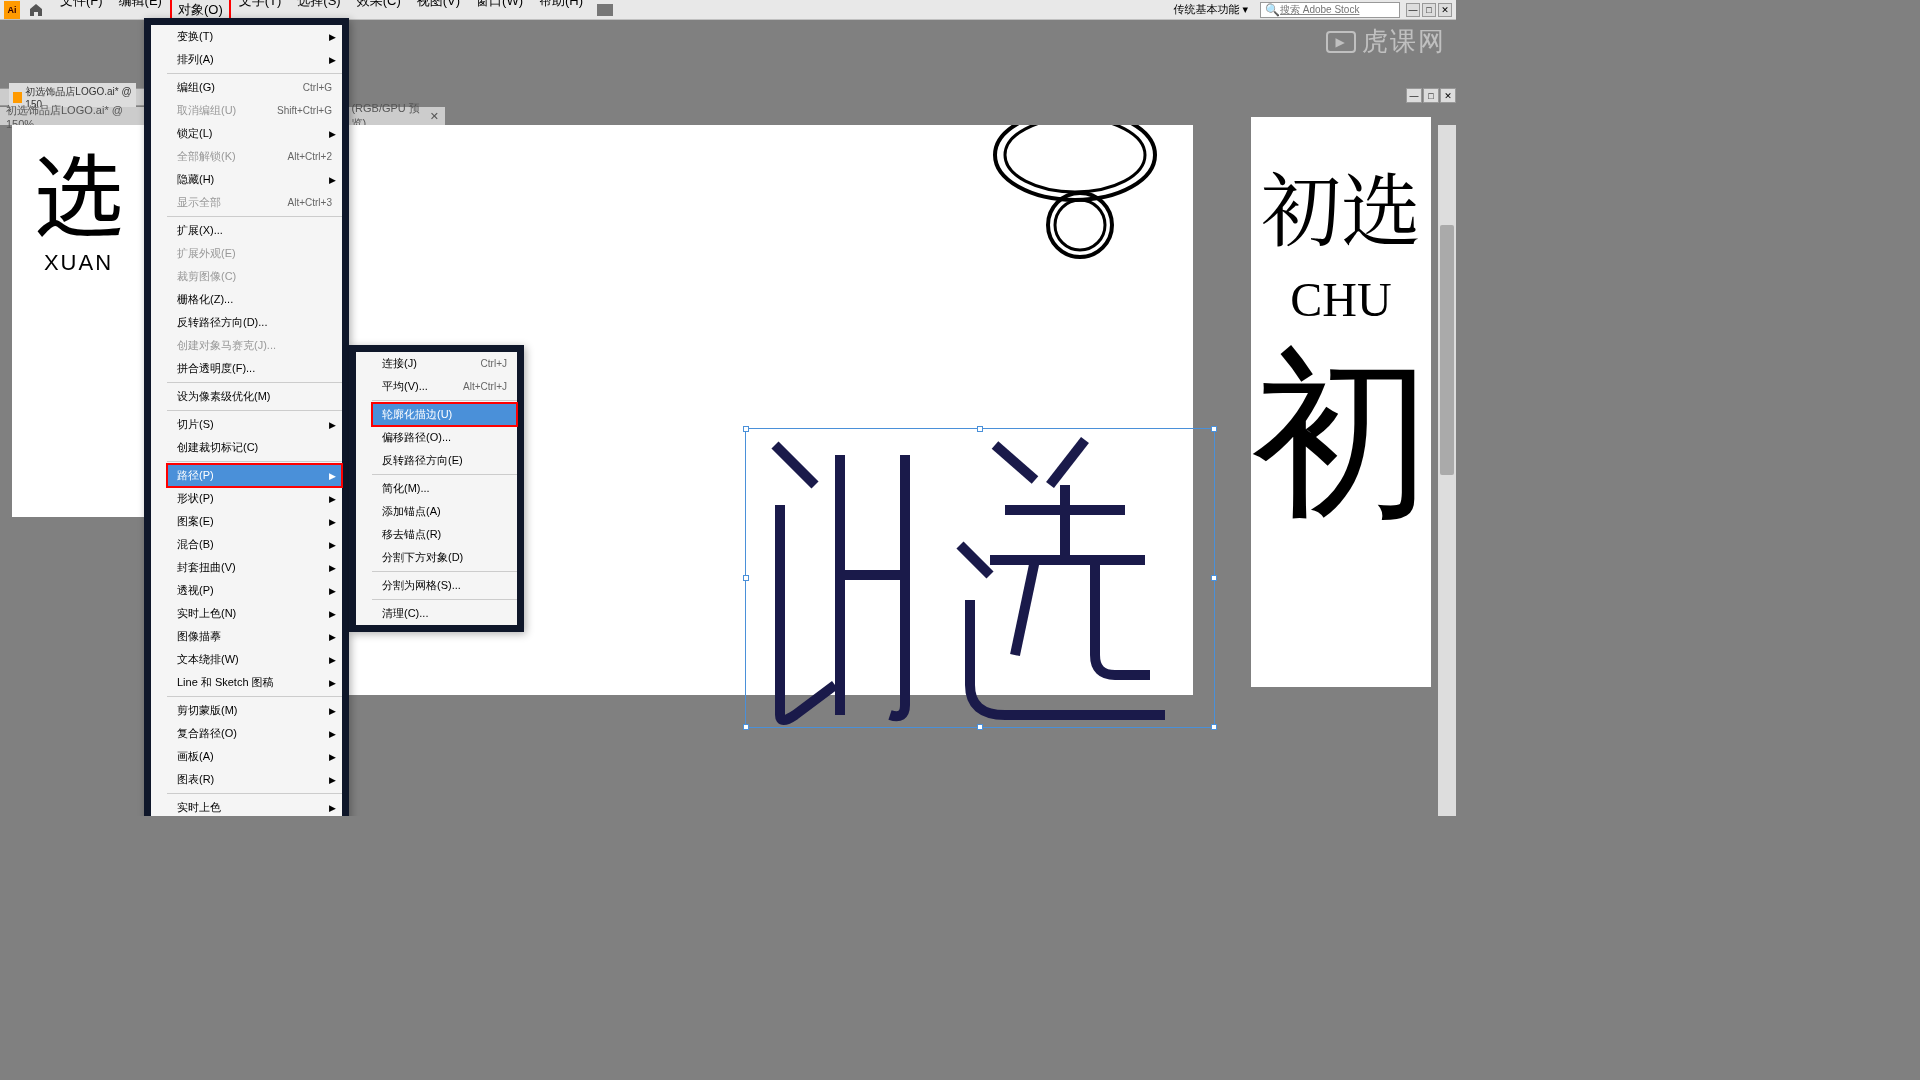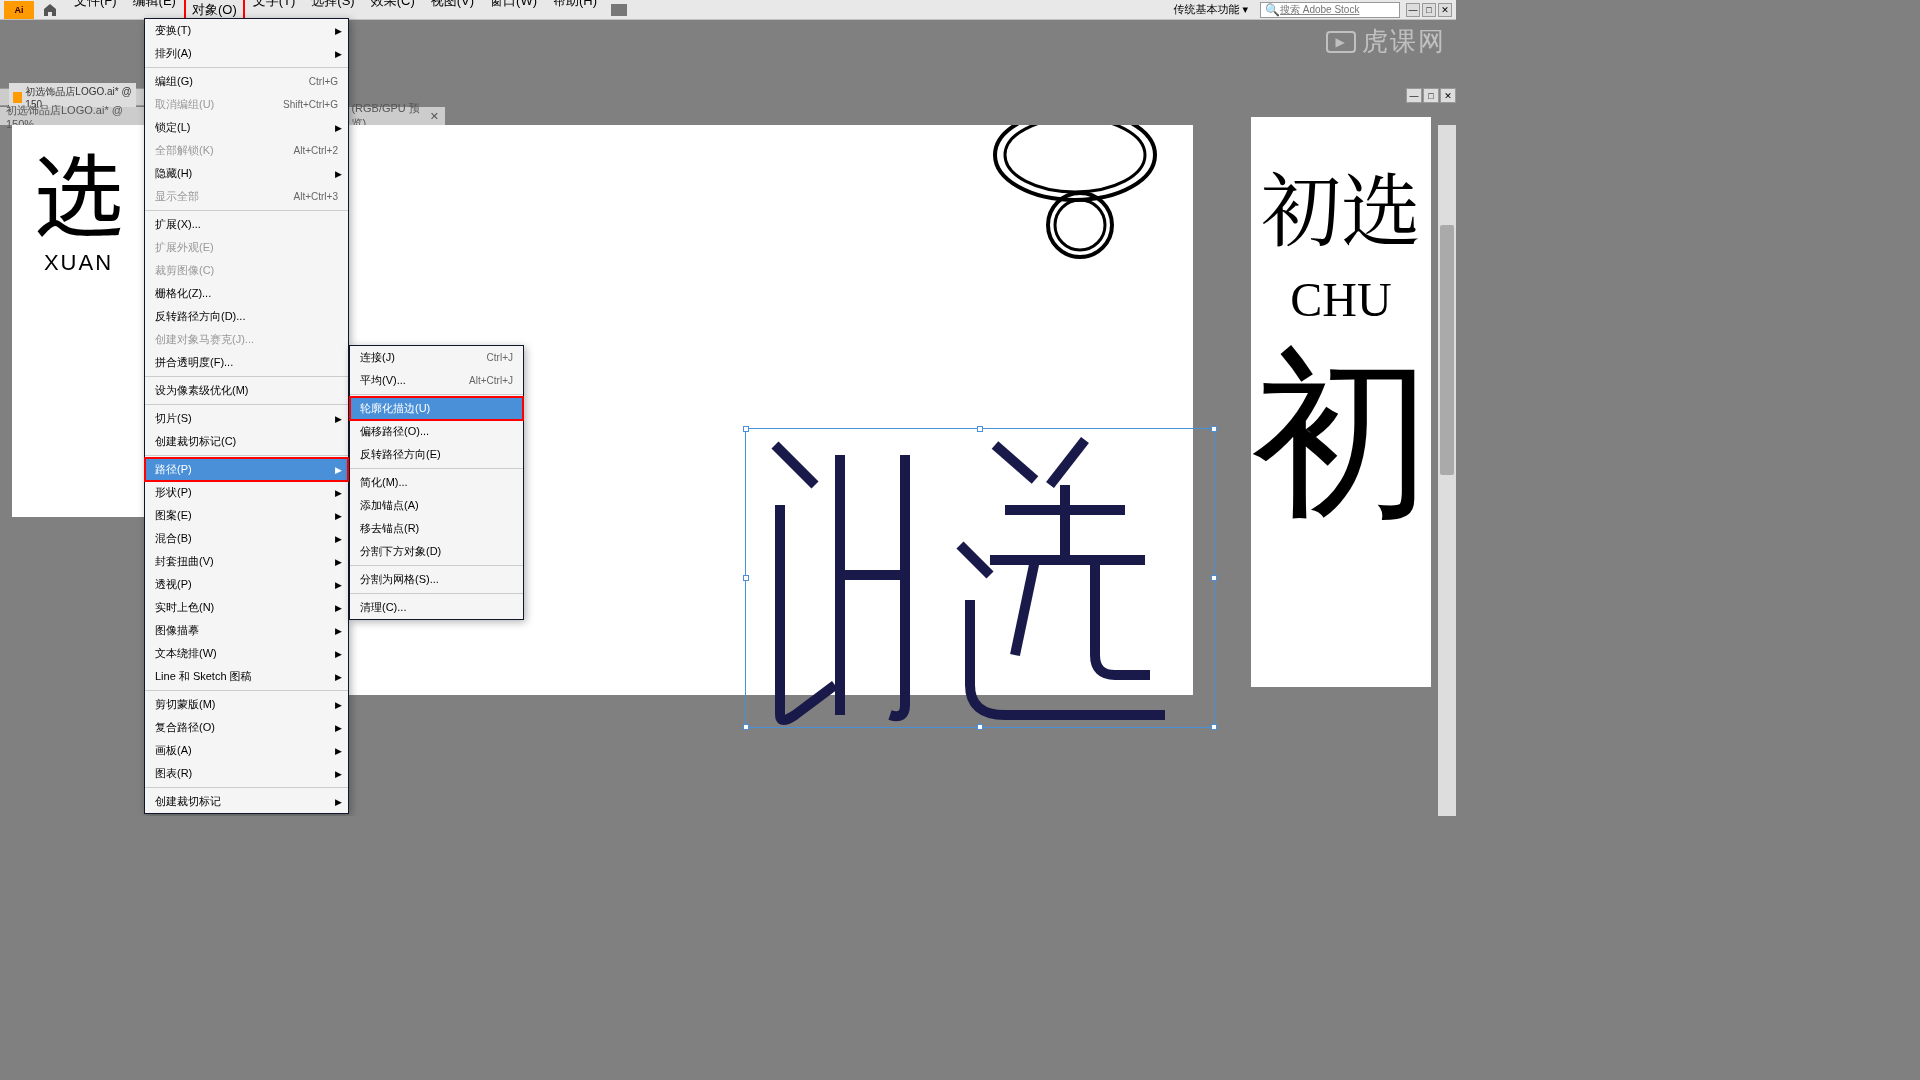--- a/index.html
+++ b/index.html
@@ -1,18 +1,18 @@
 <!DOCTYPE html>
 <html><head>
 <meta charset="utf-8">
 <style>
 *{margin:0;padding:0;box-sizing:border-box;font-family:"Microsoft YaHei",SimSun,sans-serif;}
 body{width:1456px;height:816px;background:#808080;overflow:hidden;position:relative;font-size:12px;}
 .menubar{height:20px;background:#e8e8e8;display:flex;align-items:center;border-bottom:1px solid #c0c0c0;position:relative;}
-.ai-logo{width:30px;height:18px;margin-left:4px;background:#ff9a00;color:#330000;display:flex;align-items:center;justify-content:center;font-size:9px;font-weight:bold;}
+.ai-logo{width:16px;height:18px;margin-left:4px;background:#ff9a00;color:#330000;display:flex;align-items:center;justify-content:center;font-size:9px;font-weight:bold;}
 .home-icon{width:16px;height:16px;margin:0 8px;cursor:pointer;}
 .menu-items{display:flex;}
 .menu-item{padding:3px 8px;cursor:pointer;font-size:13px;}
 .menu-item.highlighted{border:2px solid red;padding:10px 6px;}
 .menubar-right{position:absolute;right:4px;display:flex;align-items:center;gap:6px;}
 .workspace-switcher{font-size:11px;padding:2px 6px;cursor:pointer;}
 .search-box{display:flex;align-items:center;background:#fff;border:1px solid #999;padding:1px 4px;width:140px;height:16px;}
 .search-box input{border:none;outline:none;font-size:10px;width:100%;color:#888;text-decoration:underline;}
 .window-controls{display:flex;gap:2px;}
 .wc-btn{width:14px;height:14px;background:#ddd;border:1px solid #999;font-size:9px;display:flex;align-items:center;justify-content:center;cursor:pointer;}
@@ -29,21 +29,21 @@
 .canvas-area{position:absolute;top:125px;left:325px;width:868px;height:570px;background:#fff;}
 .canvas-left{position:absolute;top:125px;left:12px;width:133px;height:392px;background:#fff;display:flex;flex-direction:column;align-items:center;padding-top:20px;}
 .canvas-right{position:absolute;top:117px;right:25px;width:180px;height:570px;background:#fff;display:flex;flex-direction:column;align-items:center;padding-top:30px;}
 .big-char-left{font-size:90px;font-family:SimHei,"Noto Sans CJK SC",sans-serif;line-height:1;}
 .xuan-text{font-size:22px;margin-top:15px;letter-spacing:2px;}
 .canvas-right .cn{font-size:80px;font-family:"Noto Serif CJK SC",serif;}
 .canvas-right .en{font-size:48px;font-family:serif;margin-top:10px;}
 .canvas-right .big{font-size:180px;font-family:serif;margin-top:20px;line-height:1;}
 .scrollbar-v{position:absolute;right:0;top:125px;width:18px;bottom:0;background:#ddd;}
 .scroll-thumb{position:absolute;right:2px;top:100px;width:14px;height:250px;background:#aaa;border-radius:2px;}
-.dropdown{position:absolute;background:#f5f5f5;border:1px solid #0f172a;box-shadow:2px 2px 8px rgba(0,0,0,0.3);font-size:11px;}
+.dropdown{position:absolute;background:#f5f5f5;border:7px solid #0f172a;box-shadow:2px 2px 8px rgba(0,0,0,0.3);font-size:11px;padding-left:16px;}
 .dropdown1{top:18px;left:144px;width:205px;}
 .dd-item{padding:4px 10px;display:flex;justify-content:space-between;align-items:center;cursor:pointer;position:relative;}
 .dd-item.disabled{color:#999;}
 .dd-item.hover{background:#4a90d9;color:#fff;}
 .dd-item.red-box{outline:2px solid red;outline-offset:-1px;}
 .dd-sep{height:1px;background:#ccc;margin:2px 0;}
 .submenu-arrow{font-size:9px;position:absolute;right:6px;}
 .shortcut{color:#666;font-size:10px;}
 .dropdown2{top:345px;left:349px;width:175px;}
 .selection-box{position:absolute;top:303px;left:420px;width:470px;height:300px;border:1px solid #4a90d9;}
@@ -285,21 +285,21 @@
     <div class="dd-item">
       <span>画板(A)</span>
       <span class="submenu-arrow">▶</span>
     </div>
     <div class="dd-item">
       <span>图表(R)</span>
       <span class="submenu-arrow">▶</span>
     </div>
     <div class="dd-sep"></div>
     <div class="dd-item">
-      <span>创建裁切标记</span>
+      <span>实时上色</span>
       <span class="submenu-arrow">▶</span>
     </div>
   </div>
 
 <div class="dropdown dropdown2" id="dd2">
     <div class="dd-item">
       <span>连接(J)</span>
       <span class="shortcut">Ctrl+J</span>
     </div>
     <div class="dd-item">

